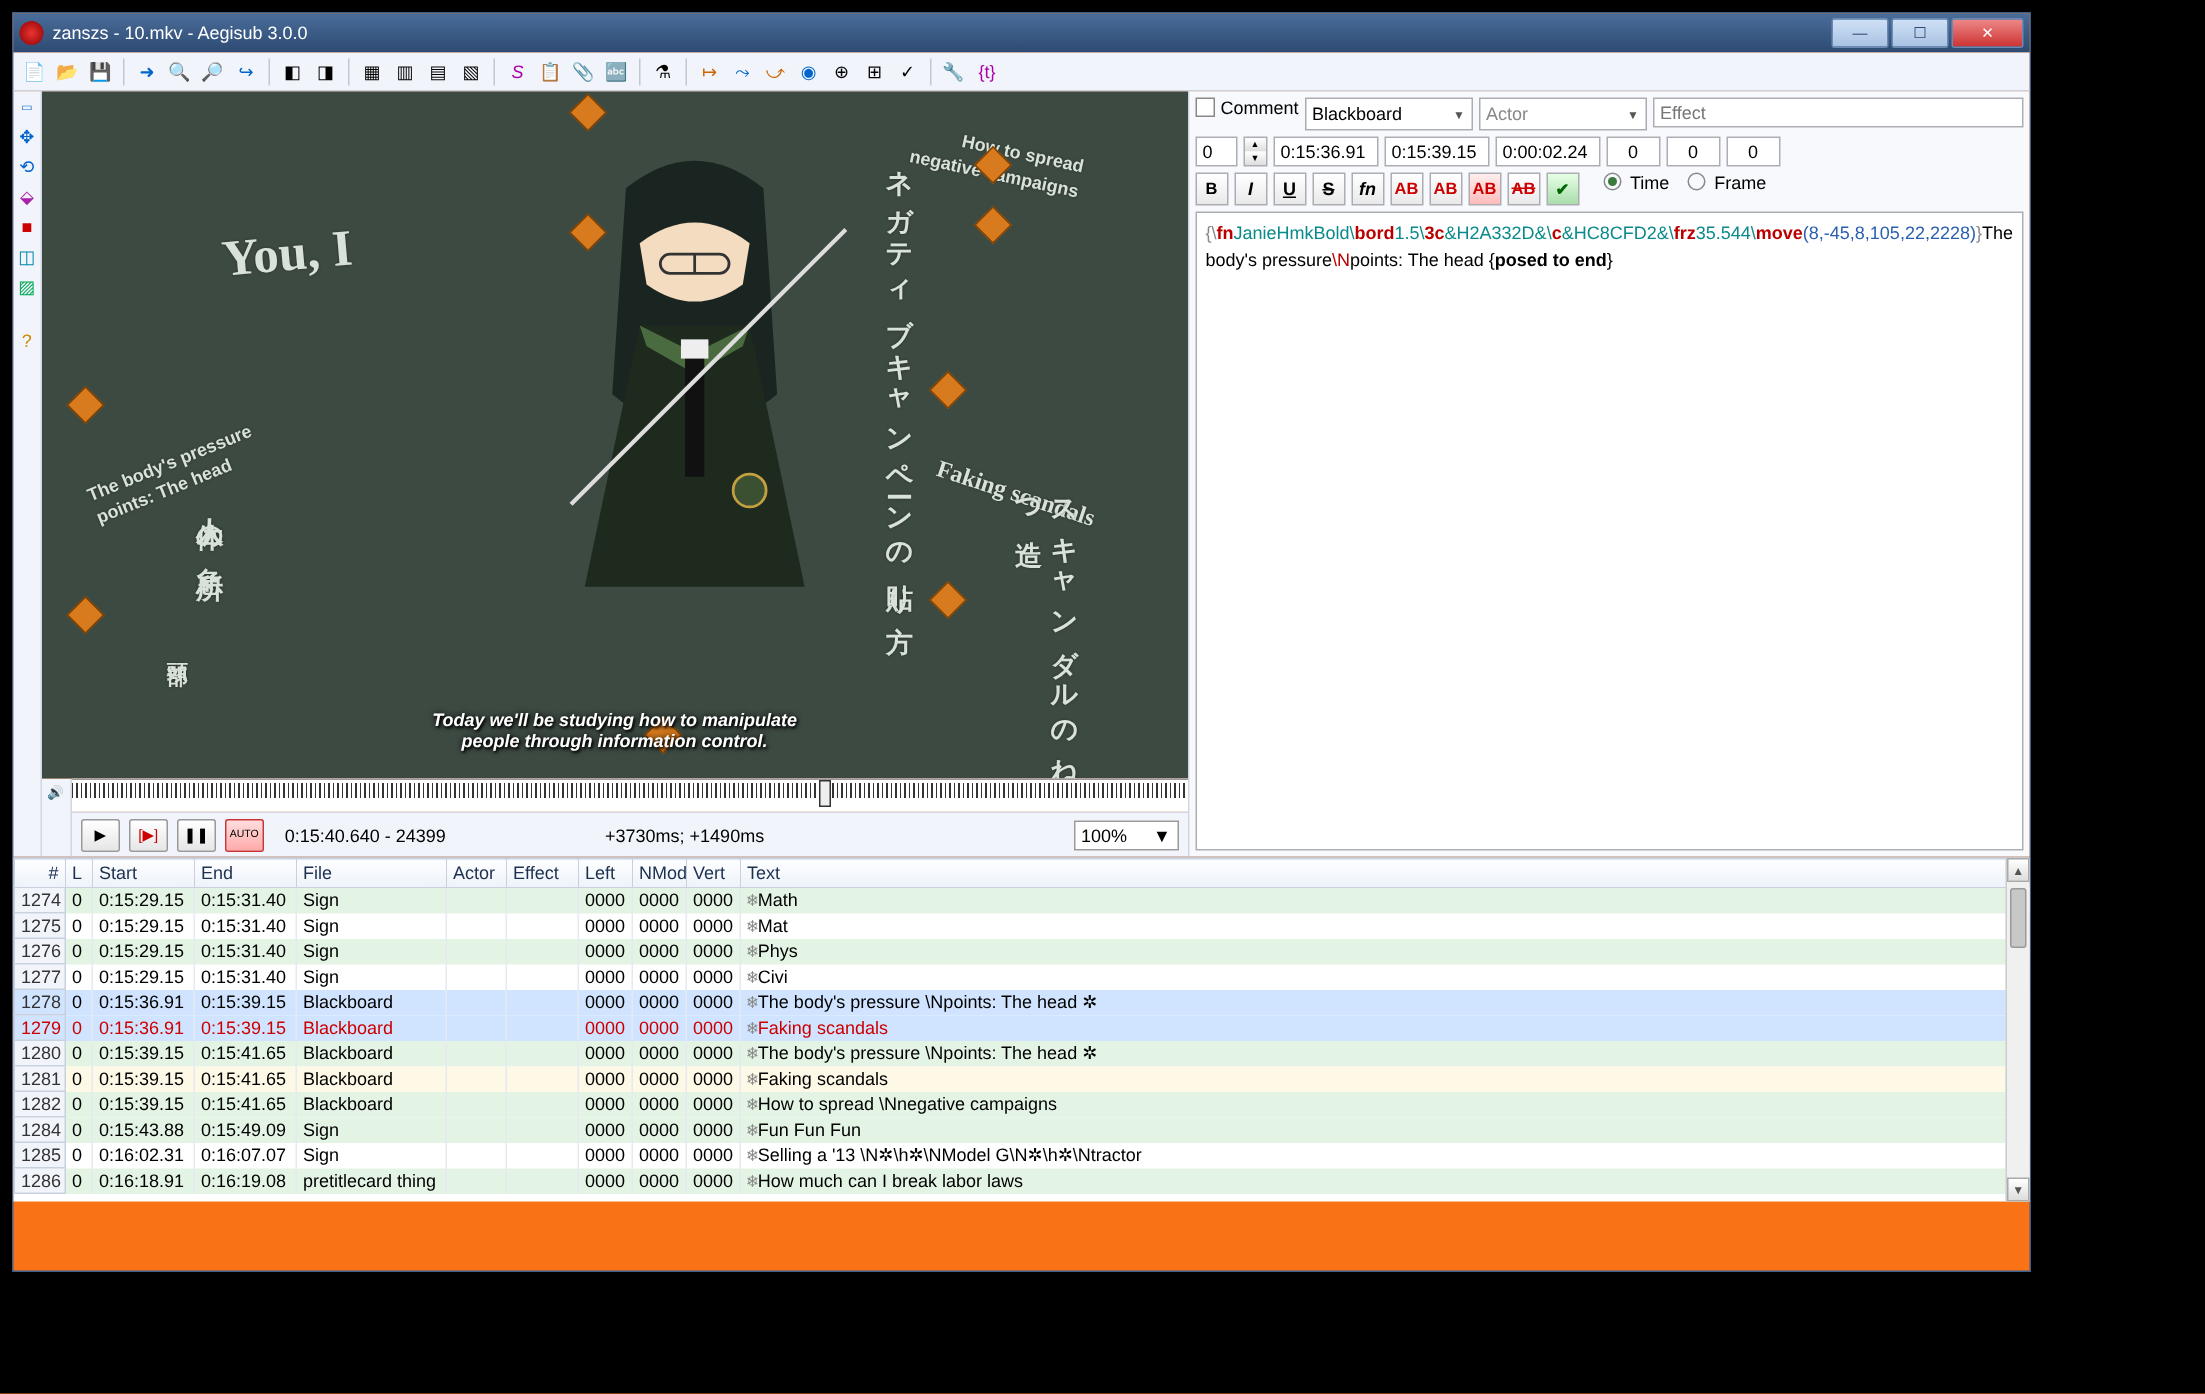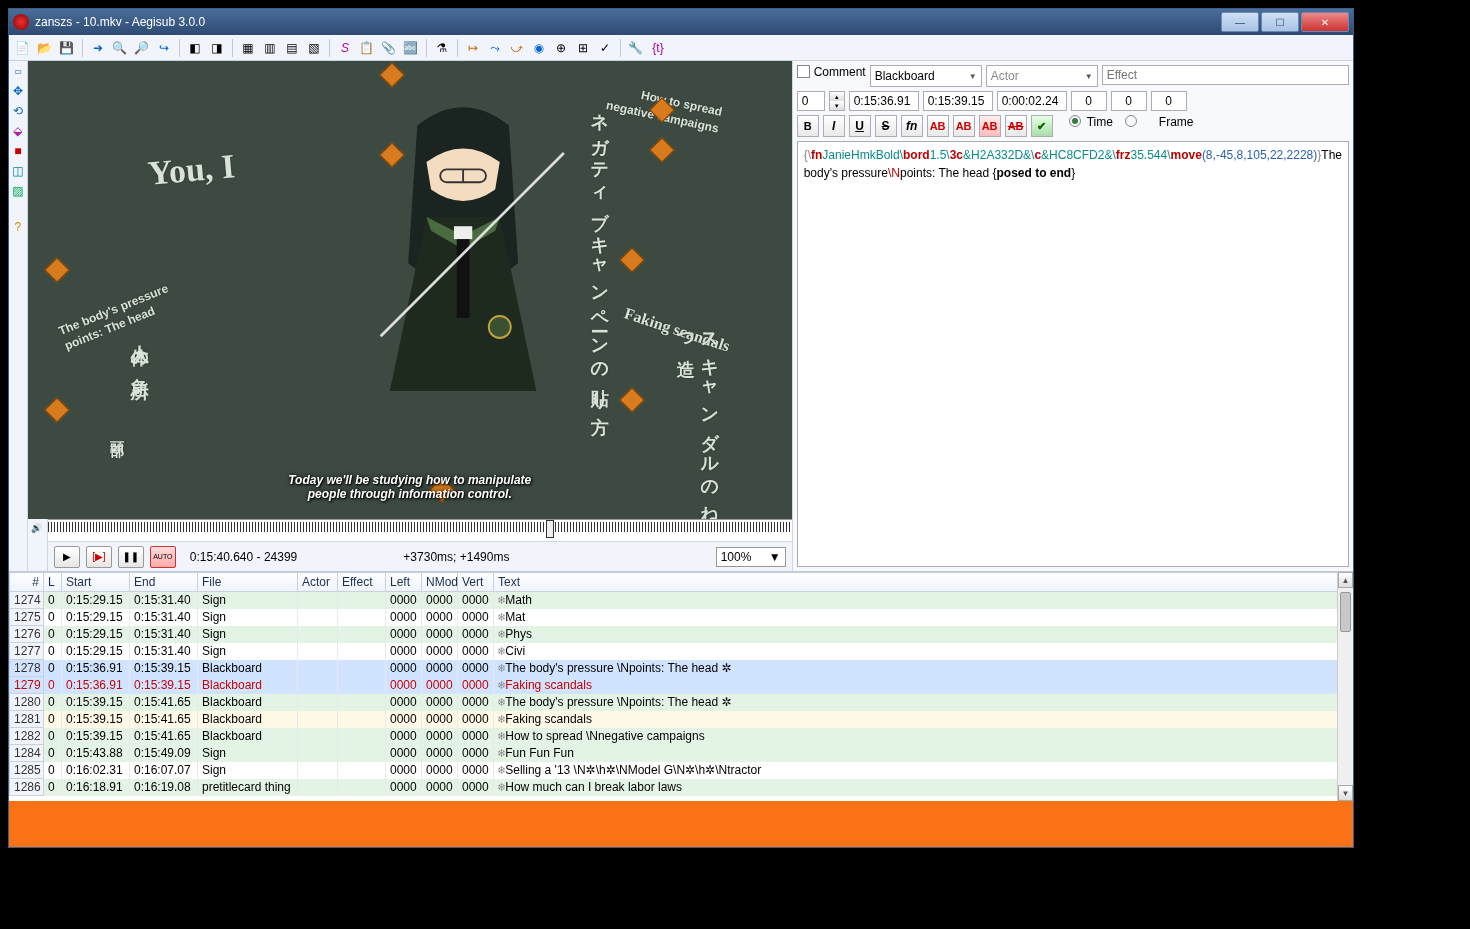--- a/index.html
+++ b/index.html
@@ -244,21 +244,21 @@
           </div>
         <div class="style-btn red">AB</div>
         <div class="style-btn red">AB</div>
         <div class="style-btn red" style="background:linear-gradient(#fee,#fbb)">AB</div>
         <div class="style-btn redline">AB</div>
         <div class="style-btn green">✔</div>
         <span style="width:8px"></span>
         <span class="radio checked"></span>
         <span style="margin:0 8px 0 2px">Time</span>
         <span class="radio"></span>
-        <span style="margin-left:18px">Frame</span>
+        <span style="margin-left:2px">Frame</span>
       </div>
       <div class="sub-textarea">
         <span class="tag">{\</span><span class="cmd">fn</span><span class="val-teal">JanieHmkBold\</span><span class="cmd">bord</span><span class="val-teal">1.5\</span><span class="cmd">3c</span><span class="val-teal">&amp;H2A332D&amp;\</span><span class="cmd">c</span><span class="val-teal">&amp;HC8CFD2&amp;\</span><span class="cmd">frz</span><span class="val-teal">35.544\</span><span class="cmd">move</span><span class="val-blue">(8,-45,8,105,22,2228)</span><span class="tag">}</span><span>The body's pressure</span><span class="cmd-plain">\N</span><span>points: The head {</span><b>posed to end</b><span>}</span>
       </div>
     </div>
   </div>
 
   <div class="grid-wrap">
     <div class="grid">
       <table>

